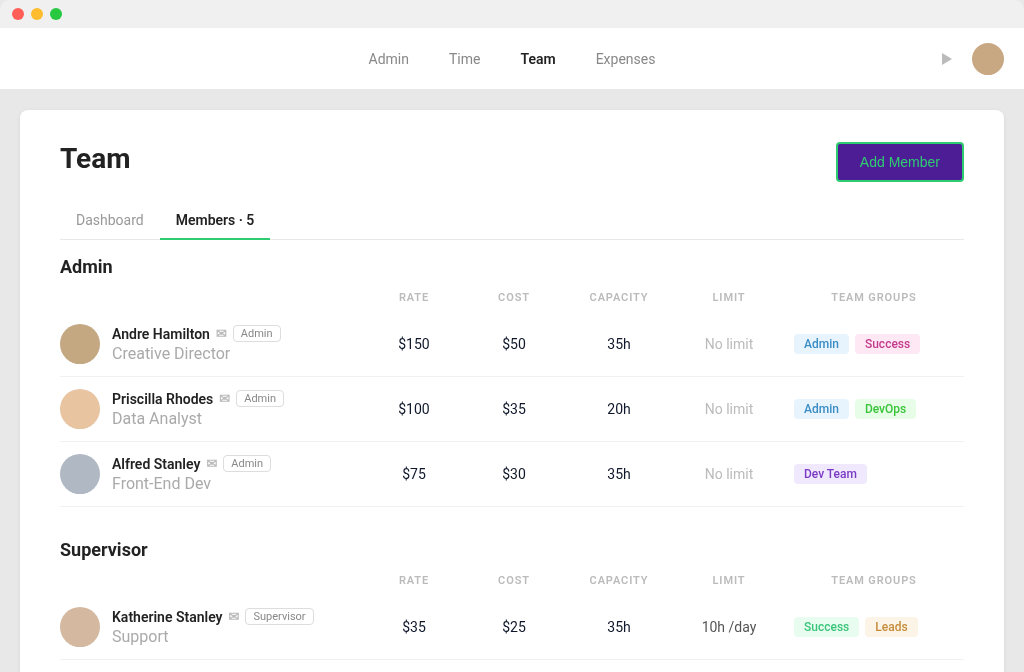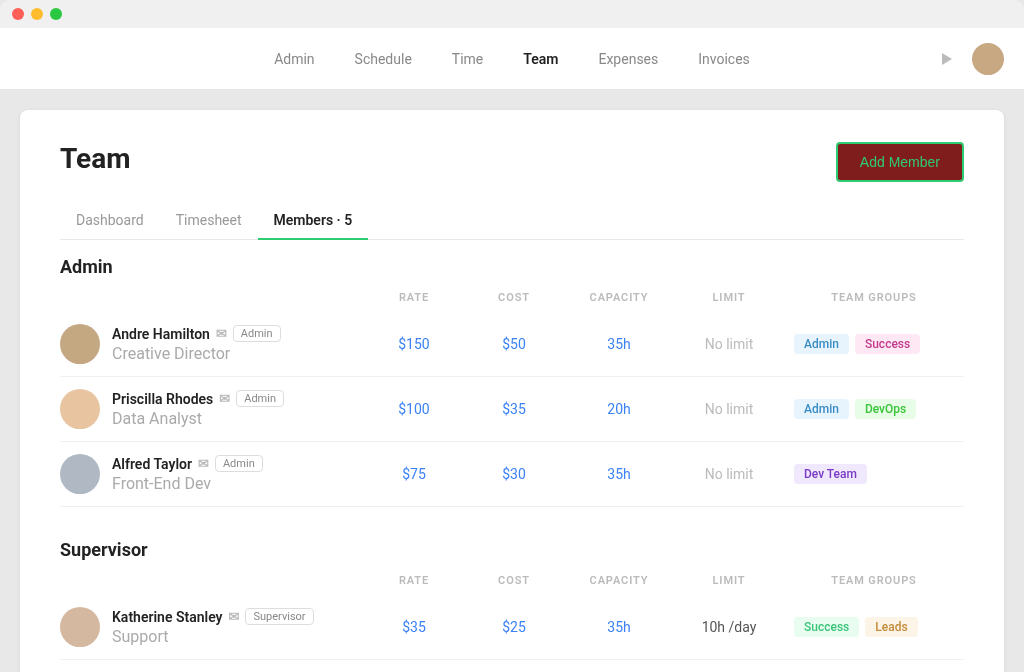--- a/index.html
+++ b/index.html
@@ -100,21 +100,21 @@
       align-items: flex-start;
       margin-bottom: 20px;
     }
     .page-title {
       font-size: 28px;
       font-weight: 700;
       color: #222;
     }
     .add-member-btn {
       border: 2px solid #2ecc71;
-      background: #7f1d1d;
+      background: #4c1d95;
       color: #2ecc71;
       font-size: 14px;
       font-weight: 500;
       padding: 10px 22px;
       border-radius: 4px;
       cursor: pointer;
     }
 
     
     .sub-tabs {
@@ -205,21 +205,21 @@
       color: #888;
       font-weight: 400;
     }
     .mail-icon {
       color: #bbb;
       font-size: 13px;
     }
     .cell-value {
       text-align: center;
       font-size: 14px;
-      color: #3b82f6;
+      color: #0f172a;
     }
     .cell-limit {
       text-align: center;
       font-size: 14px;
       color: #bbb;
     }
     .cell-limit.has-limit {
       color: #555;
     }
     .tags-cell {
@@ -255,25 +255,23 @@
 
 <div class="title-bar">
   <span class="traffic-light tl-red"></span>
   <span class="traffic-light tl-yellow"></span>
   <span class="traffic-light tl-green"></span>
 </div>
 
 <nav class="nav-bar">
   <div class="nav-links">
     <a class="nav-link">Admin</a>
-    <a class="nav-link">Schedule</a>
     <a class="nav-link">Time</a>
     <a class="nav-link active">Team</a>
     <a class="nav-link">Expenses</a>
-    <a class="nav-link">Invoices</a>
   </div>
   <div class="nav-right">
     <button class="play-btn">
       <svg width="14" height="14" viewBox="0 0 14 14" fill="#bbb">
           <polygon points="3,1 13,7 3,13"></polygon>
         </svg>
     </button>
     <div class="avatar-nav">
       <svg width="32" height="32" viewBox="0 0 32 32">
           <circle cx="16" cy="12" r="6" fill="#c8a882"></circle>
@@ -286,21 +284,20 @@
 <div class="main-wrapper">
   <div class="content-card">
 
     <div class="page-header">
       <h1 class="page-title">Team</h1>
       <button class="add-member-btn">Add Member</button>
     </div>
 
     <div class="sub-tabs">
       <div class="sub-tab">Dashboard</div>
-      <div class="sub-tab">Timesheet</div>
       <div class="sub-tab active">Members · 5</div>
     </div>
 
     <div class="section-gap" style="margin-top:0">
       <div class="section-title">Admin</div>
 
       <div class="table-header">
         <div class="th-name"></div>
         <div class="th-right">RATE</div>
         <div class="th-right">COST</div>
@@ -366,21 +363,21 @@
       <div class="member-row">
         <div class="member-info">
           <div class="member-avatar av-alfred">
             <svg width="40" height="40" viewBox="0 0 40 40">
                 <circle cx="20" cy="14" r="8" fill="#b0b8c4"></circle>
                 <ellipse cx="20" cy="32" rx="13" ry="9" fill="#b0b8c4"></ellipse>
               </svg>
           </div>
           <div class="member-name-block">
             <div class="member-name">
-              <span>Alfred Taylor</span>
+              <span>Alfred Stanley</span>
               <span class="mail-icon">✉</span>
               <span class="role-badge">Admin</span>
             </div>
             <div class="member-role-title">Front-End Dev</div>
           </div>
         </div>
         <div class="cell-value">$75</div>
         <div class="cell-value">$30</div>
         <div class="cell-value">35h</div>
         <div class="cell-limit">No limit</div>

